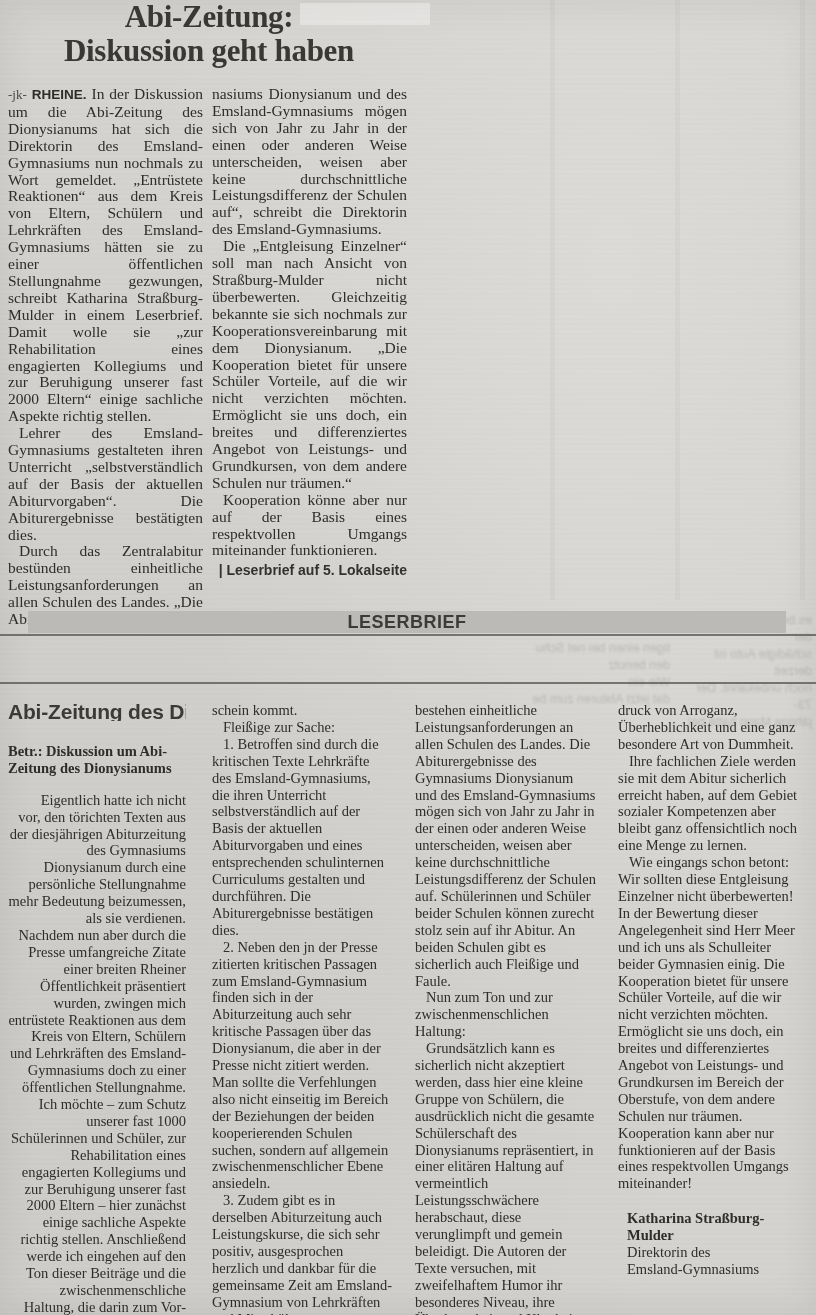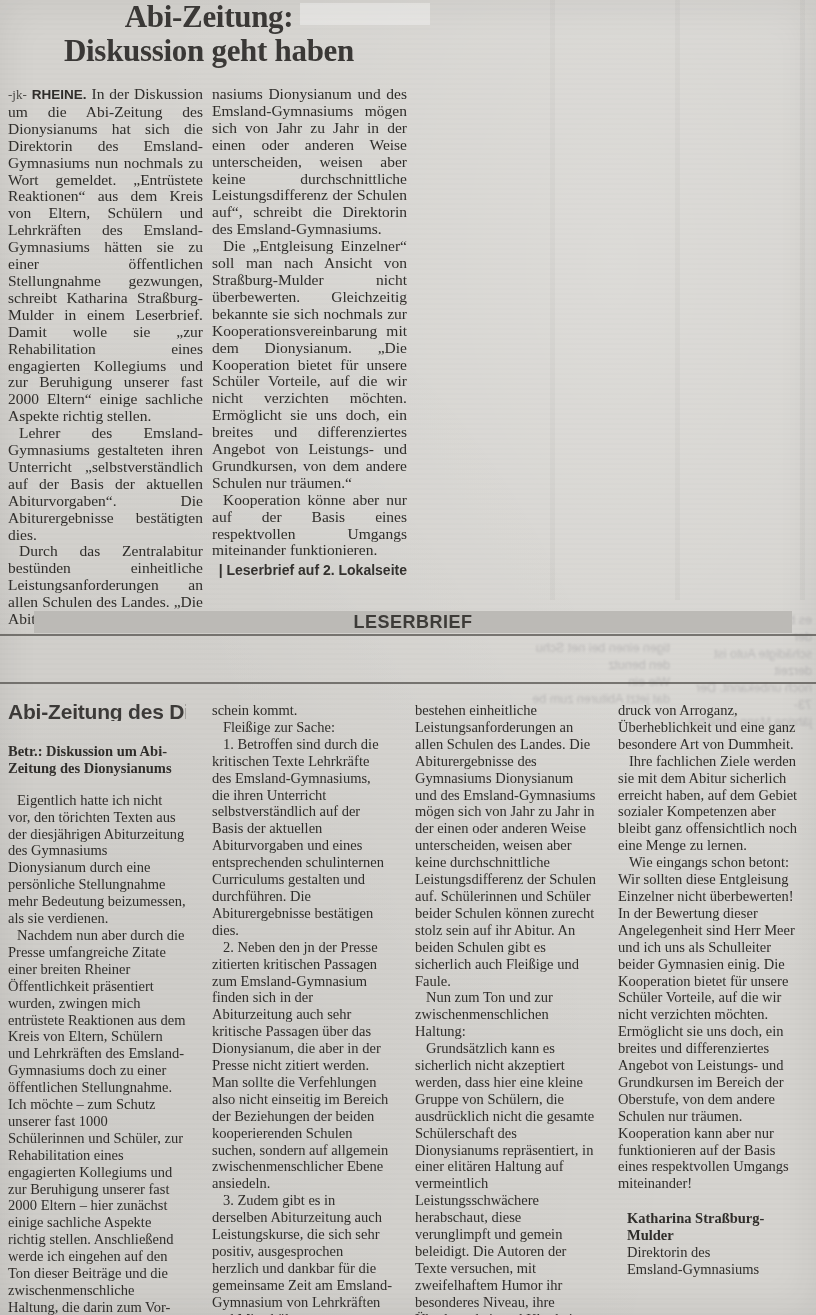--- a/index.html
+++ b/index.html
@@ -30,21 +30,21 @@
   .col-more p{text-indent:11px;}
   .cont p + p{text-indent:11px;}
   .dateline{font-family:"Liberation Sans",sans-serif;font-weight:bold;font-size:13.5px;}
   .kicker{font-size:13px;color:#4a4844;}
   .ref-line{
     margin-top:3px;text-align:right;
     font-family:"Liberation Sans",sans-serif;font-weight:bold;font-size:14px;color:#33312e;
   }
   
   .band{
-    left:34px; top:611px; width:758px; height:22px;
+    left:28px; top:611px; width:758px; height:22px;
     background:#bcbab6; text-align:center;
   }
   .band-label{
     font-family:"Liberation Sans",sans-serif;font-weight:bold;
     font-size:18px;line-height:22px;letter-spacing:.5px;color:#3d3b38;
   }
   .rule{left:0;width:816px;height:2px;background:#55534f;opacity:.75;}
   .rule-1{top:634px;}
   .rule-2{top:682px;}
   .letter-headline{
@@ -59,21 +59,21 @@
   .lcol-1{left:8px;width:178px;}
   .lcol-2{left:212px;width:180px;}
   .lcol-3{left:415px;width:181px;}
   .lcol-4{left:618px;width:184px;}
   .letter-subhead{
     font-family:"Liberation Sans",sans-serif;font-weight:bold;
     font-size:21px;letter-spacing:-.2px;color:#3c3a38;
     white-space:nowrap;overflow:hidden;margin:2px 0 22px 0;
   }
   .betreff{font-weight:bold;margin-bottom:15px;}
-  .indent-all p{text-indent:9px;}
+  .indent-all p{text-indent:9px;text-align:right;}
   .signature{margin-top:18px;padding-left:9px;}
   .sig-name{font-weight:bold;margin-top:8px;}
   
   .blank-right{
     left:430px;top:0;width:386px;height:600px;
     background:repeating-linear-gradient(90deg, transparent 0 120px, rgba(0,0,0,.028) 120px 125px);
   }
   .highlight-strip{left:300px;top:3px;width:130px;height:22px;background:rgba(255,255,255,.35);}
   .bleed{
     transform:scaleX(-1);
@@ -118,21 +118,21 @@
         <p>Durch das Zentralabitur bestünden einheitliche Leistungsanforderungen an allen Schulen des Landes. „Die Abiturergebnisse des Gym-</p>
       </div>
   </div>
 
   <div class="abs top-col top-col-2">
     <div class="cont">
         <p>nasiums Dionysianum und des Emsland-Gymnasiums mögen sich von Jahr zu Jahr in der einen oder anderen Weise unterscheiden, weisen aber keine durchschnittliche Leistungsdifferenz der Schulen auf“, schreibt die Direktorin des Emsland-Gymnasiums.</p>
         <p>Die „Entgleisung Einzelner“ soll man nach Ansicht von Straßburg-Mulder nicht überbewerten. Gleichzeitig bekannte sie sich nochmals zur Kooperationsvereinbarung mit dem Dionysianum. „Die Kooperation bietet für unsere Schüler Vorteile, auf die wir nicht verzichten möchten. Ermöglicht sie uns doch, ein breites und differenziertes Angebot von Leistungs- und Grundkursen, von dem andere Schulen nur träumen.“</p>
         <p>Kooperation könne aber nur auf der Basis eines respektvollen Umgangs miteinander funktionieren.</p>
       </div>
-    <div class="ref-line">| Leserbrief auf 2. Lokalseite</div>
+    <div class="ref-line">| Leserbrief auf 5. Lokalseite</div>
   </div>
 
   <div class="abs band">
     <span class="band-label">LESERBRIEF</span>
   </div>
   <div class="abs rule rule-1"></div>
 
   <div class="abs rule rule-2"></div>
 
   <div class="abs letter-col lcol-1">

